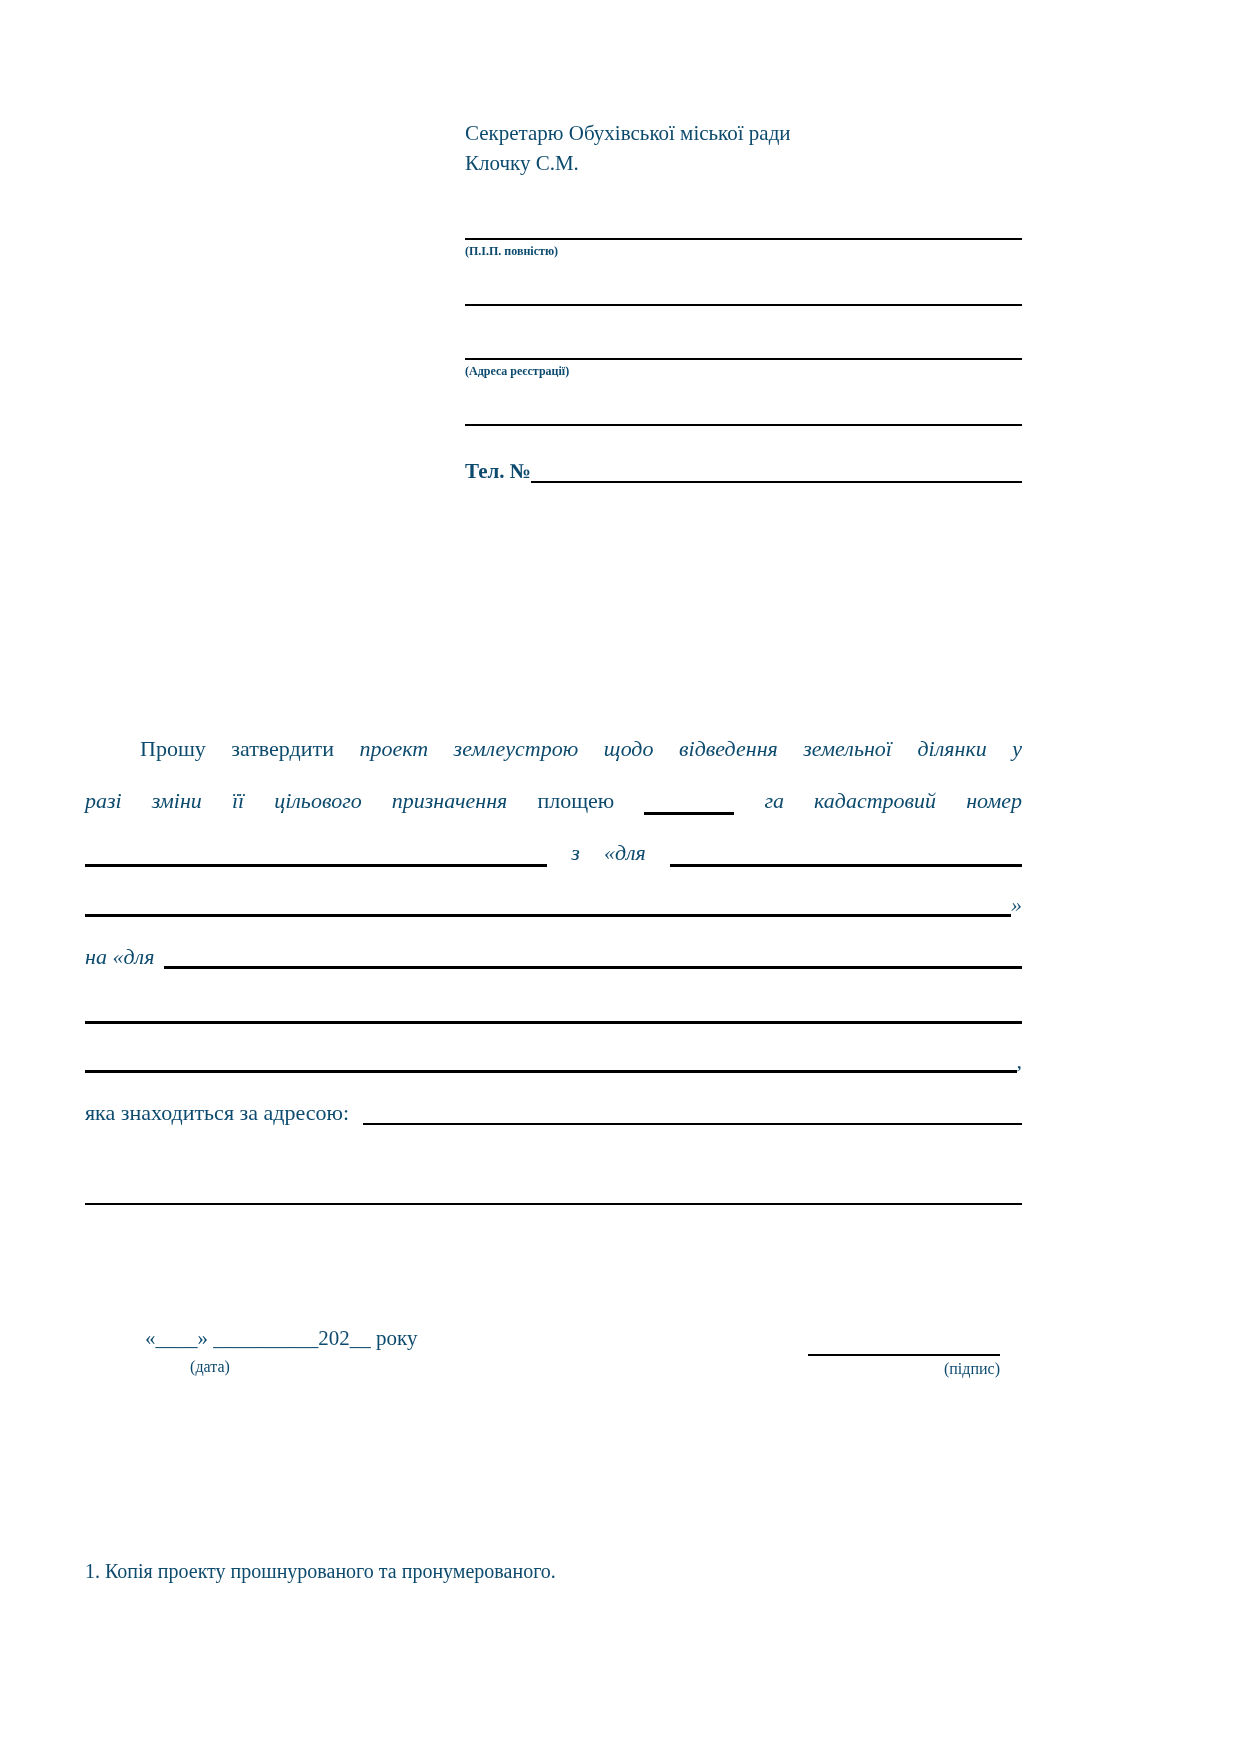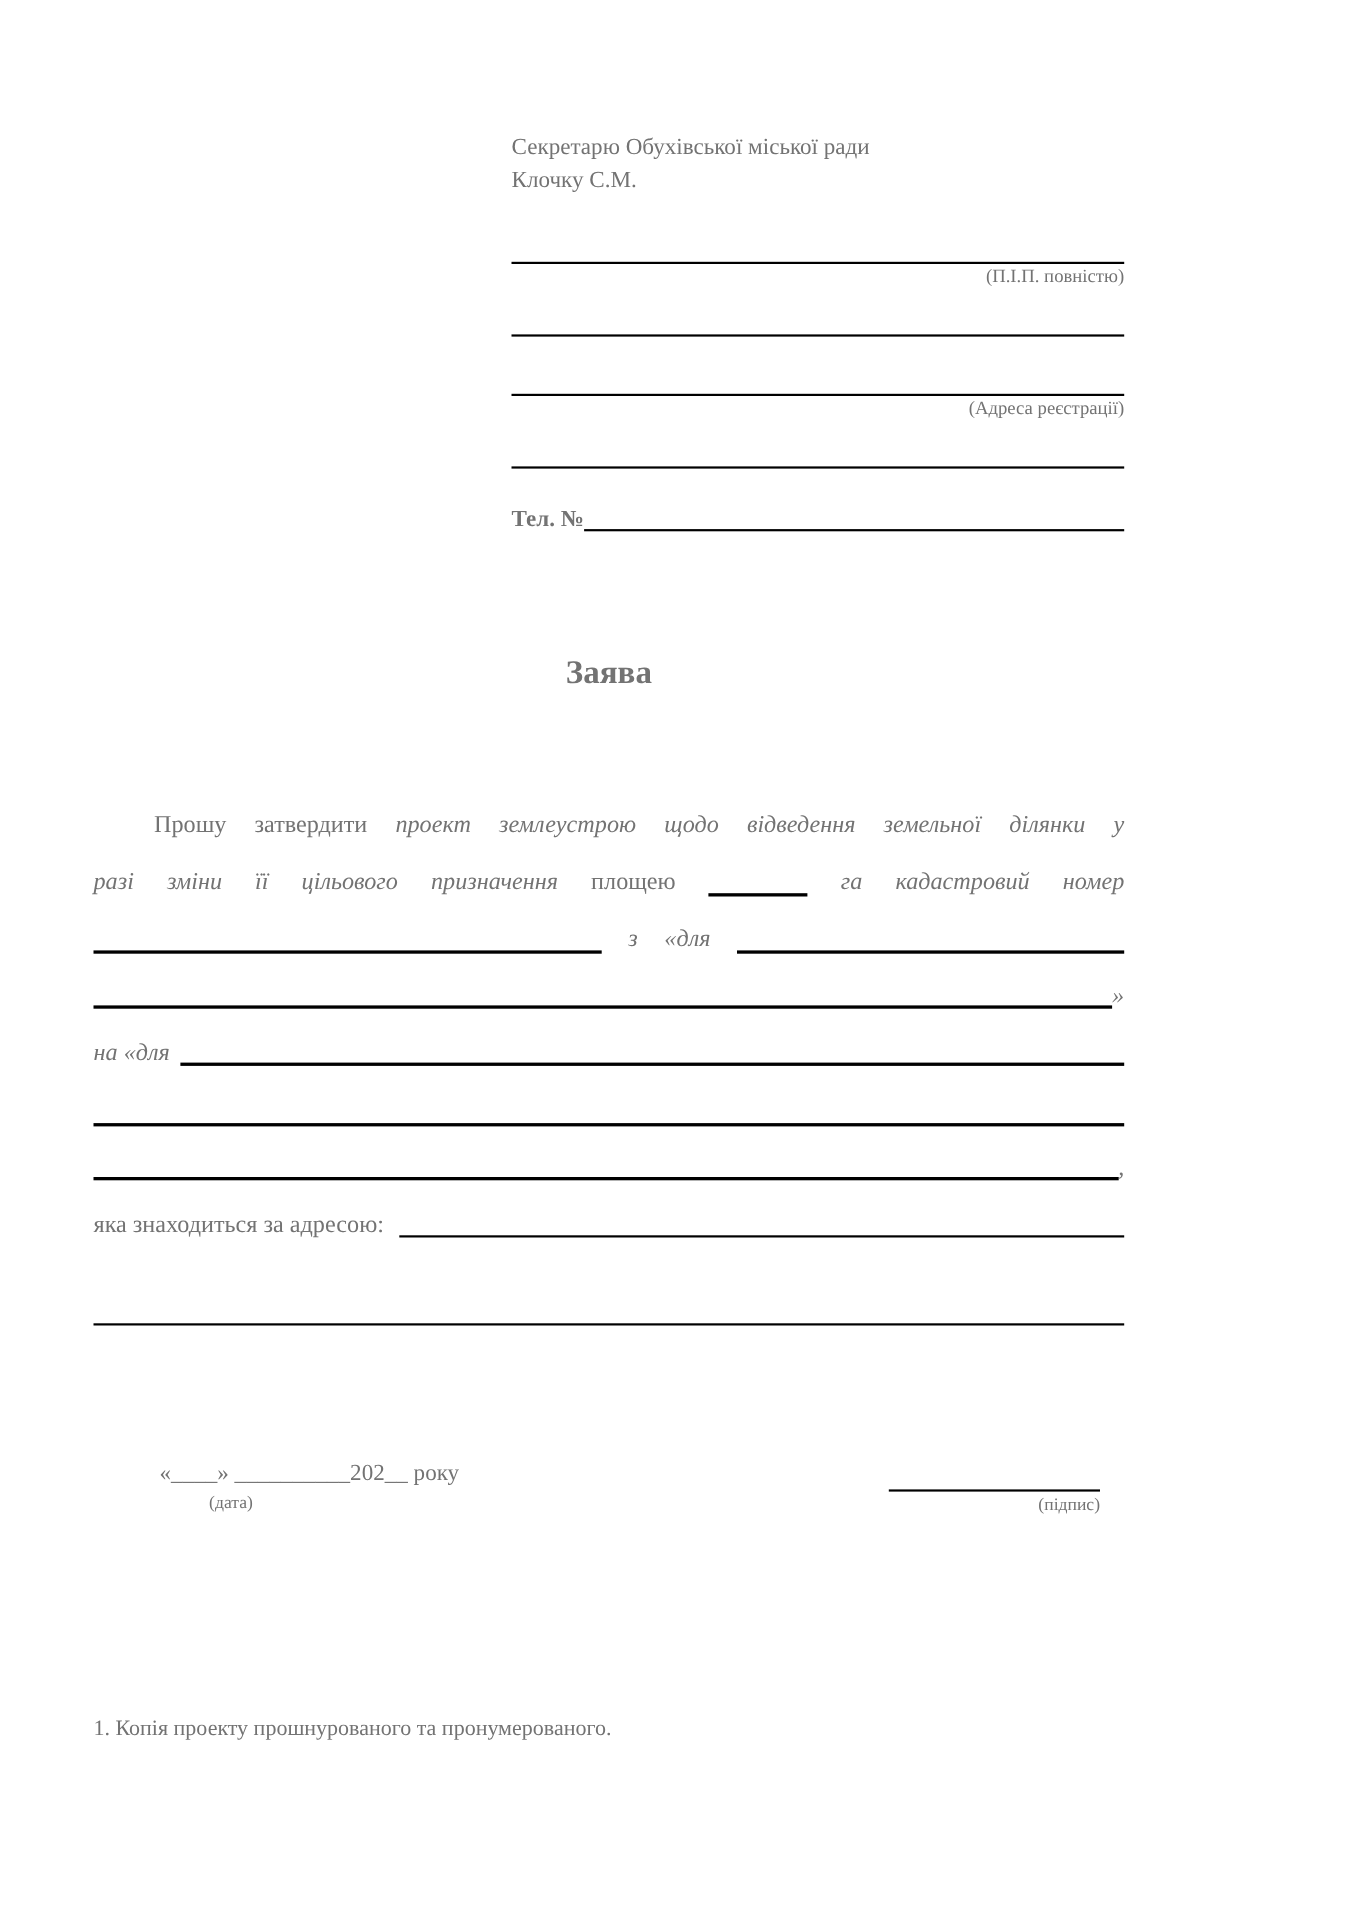--- a/index.html
+++ b/index.html
@@ -1,29 +1,29 @@
 <!DOCTYPE html>
 <html><head>
 <meta charset="utf-8">
 <style>
   html,body { margin:0; padding:0; background:#ffffff; }
   .page {
     position:relative;
     width:1240px; height:1755px;
     margin:0 auto;
     background:#ffffff;
-    color:#737373;
+    color:#0c4a6e;
     font-family:"Liberation Serif","DejaVu Serif",serif;
     overflow:hidden;
   }
 
   
   .hdr { position:absolute; left:465px; top:118px; width:557px; font-size:21px; line-height:30px; }
   .hline { height:0; border-bottom:2px solid #000; }
-  .hcap { font-size:17px; line-height:22px; text-align:right; }
+  .hcap { font-size:12px; line-height:22px; text-align:left;font-weight:bold; }
   .phone-row { display:flex; align-items:flex-end; margin-top:28px; height:34px; }
   .phone-row .lbl { line-height:34px; white-space:nowrap;font-weight:bold; }
   .phone-row .pline { flex:1; border-bottom:2px solid #000; margin-bottom:5px; }
 
   
   .title { position:absolute; left:85px; top:595px; width:937px; text-align:center;
            font-size:30px; font-weight:bold; }
 
   
   .para { position:absolute; left:85px; top:723px; width:937px; font-size:22px; }
@@ -64,21 +64,20 @@
     <div class="hline" style="margin-top:42px;"></div>
     <div class="hline" style="margin-top:52px;"></div>
     <div class="hcap">(Адреса реєстрації)</div>
     <div class="hline" style="margin-top:42px;"></div>
     <div class="phone-row">
       <span class="lbl">Тел. №</span>
       <span class="pline"></span>
     </div>
   </div>
 
-  <div class="title">Заява</div>
 
   <div class="para">
 
     <div class="pl just"><span class="indent"></span><span>Прошу затвердити</span> <span class="em">проект землеустрою щодо відведення земельної ділянки у</span></div>
 
     <div class="pl just"><span class="em">разі зміни її цільового призначення</span> <span>площею</span> <span class="blk" style="width:90px;"></span> <span class="em">га кадастровий номер</span></div>
 
     <div class="pl just"><span class="blk" style="width:462px;"></span> <span class="em">з «для</span> <span class="blk" style="width:352px;"></span></div>
 
     <div class="flexline">

